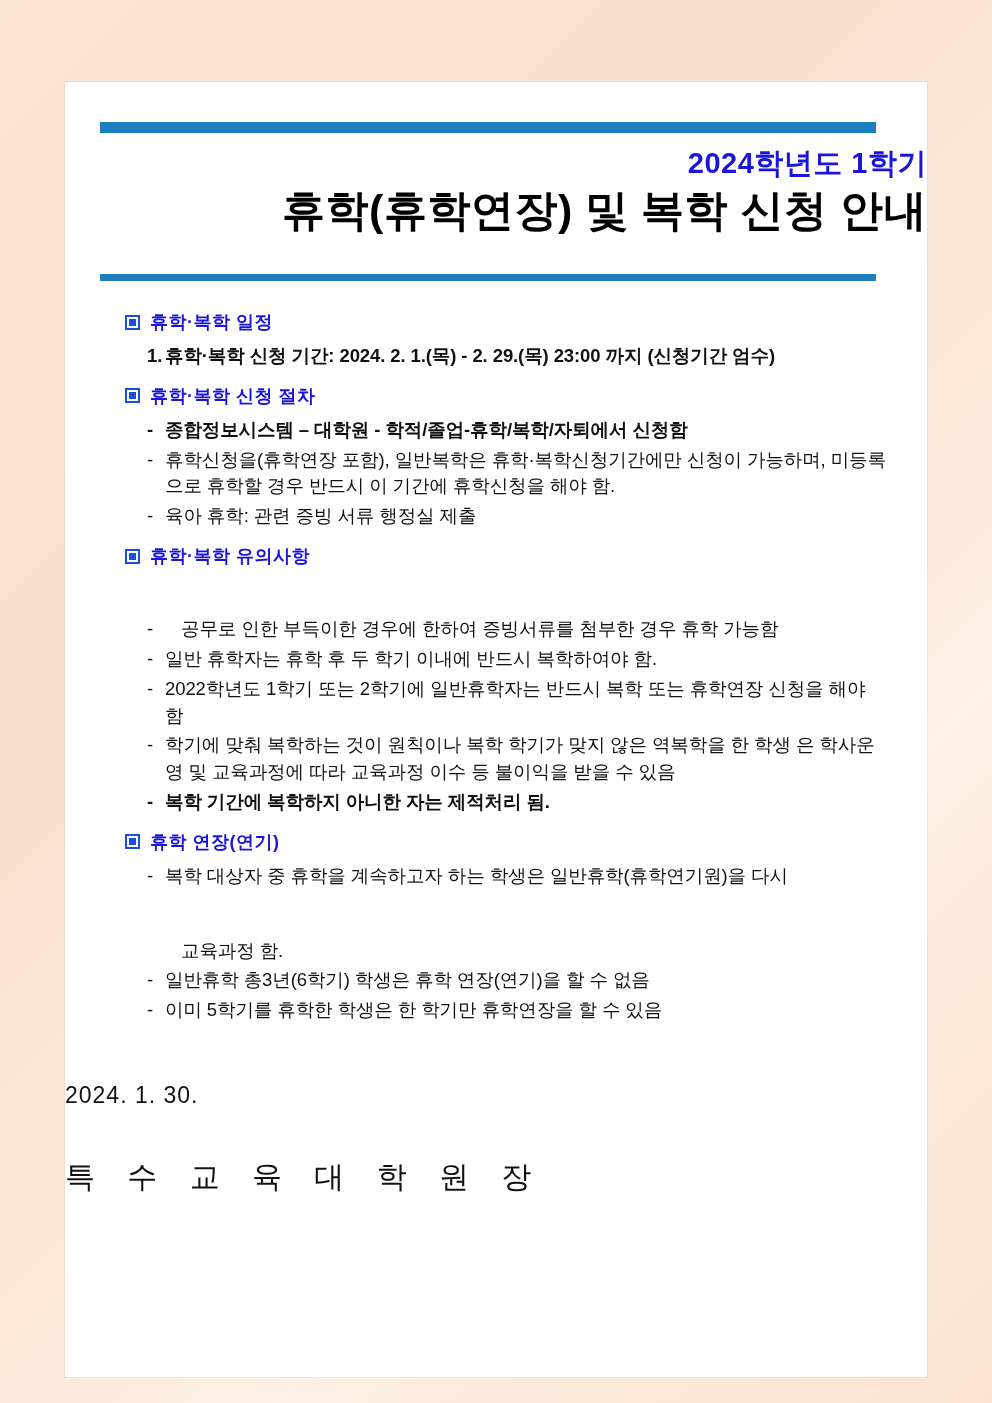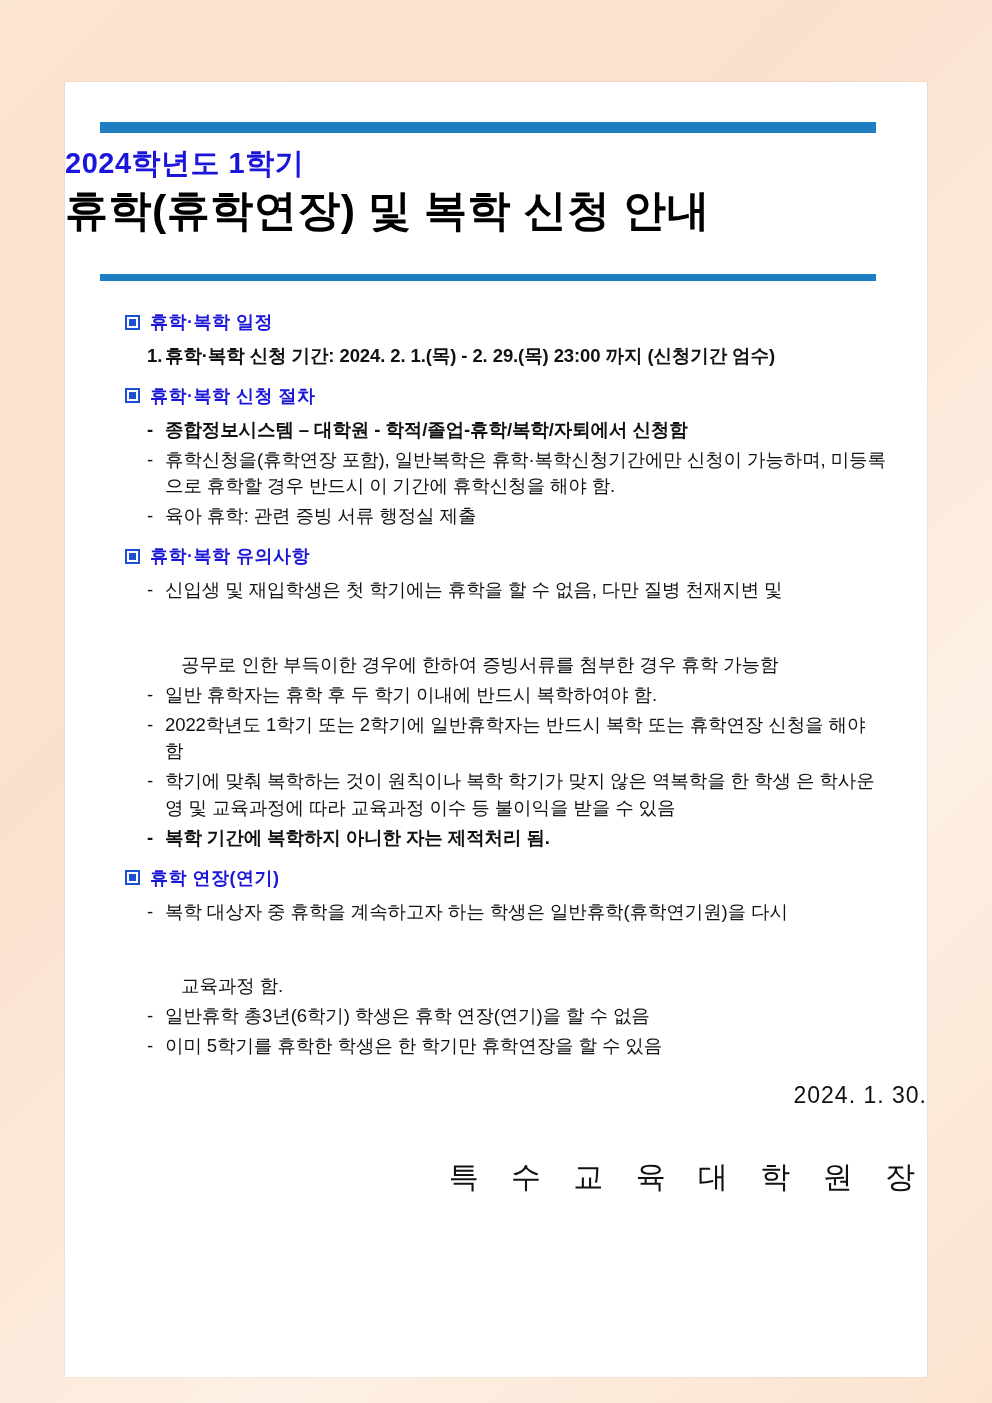--- a/index.html
+++ b/index.html
@@ -42,21 +42,21 @@
     top: 192px;
     width: 776px;
     height: 7px;
     background: #1f7ec0;
   }
   .title-block {
     position: absolute;
     left: 0;
     right: 0;
     top: 66px;
-    text-align: left;
+    text-align: right;
   }
   .title-year {
     font-size: 29px;
     font-weight: bold;
     color: #1a15d8;
     letter-spacing: 0.5px;
     line-height: 1.1;
   }
   .title-main {
     margin-top: 6px;
@@ -139,21 +139,21 @@
   .indent2 {
     display: block;
     padding-left: 16px;
     margin-top: 48px;
   }
   .sign {
     position: absolute;
     left: 0;
     right: 0;
     top: 1000px;
-    text-align: right;
+    text-align: left;
   }
   .sign-date {
     font-size: 23px;
     color: #111;
     letter-spacing: 1px;
     font-weight: normal;
   }
   .sign-org {
     margin-top: 48px;
     font-size: 30px;
@@ -215,21 +215,20 @@
       </div>
 
       <div class="section">
         <div class="sec-head">
           <span class="sq"></span>
           <span class="sec-title">휴학·복학 유의사항</span>
         </div>
         <ul class="items">
           <li>
             <span class="mk">-</span>
-            <span>신입생 및 재입학생은 첫 학기에는 휴학을 할 수 없음, 다만 질병 천재지변 및</span>
             <span class="indent2">공무로 인한 부득이한 경우에 한하여 증빙서류를 첨부한 경우 휴학 가능함</span>
           </li>
           <li>
             <span class="mk">-</span>
             <span>일반 휴학자는 휴학 후 두 학기 이내에 반드시 복학하여야 함.</span>
           </li>
           <li>
             <span class="mk">-</span>
             <span>2022학년도 1학기 또는 2학기에 일반휴학자는 반드시 복학 또는 휴학연장 신청을</span>
             <span>해야 함</span>

